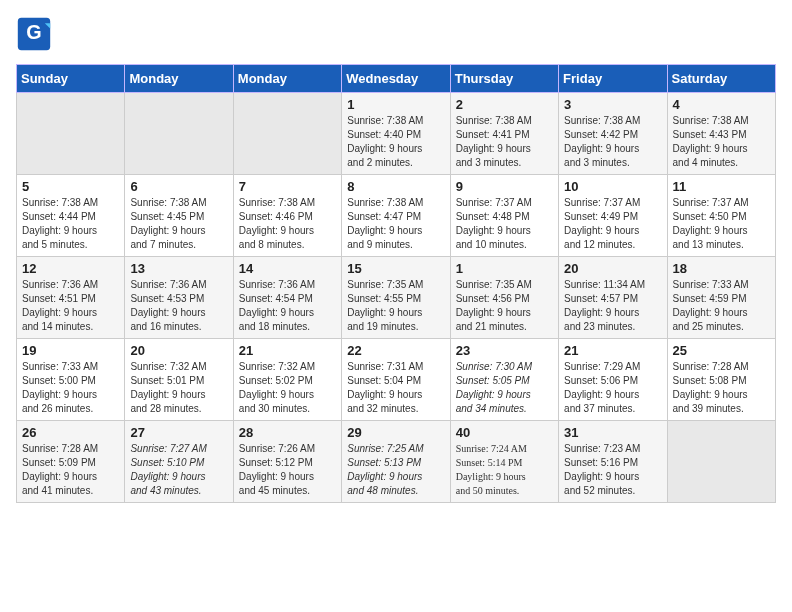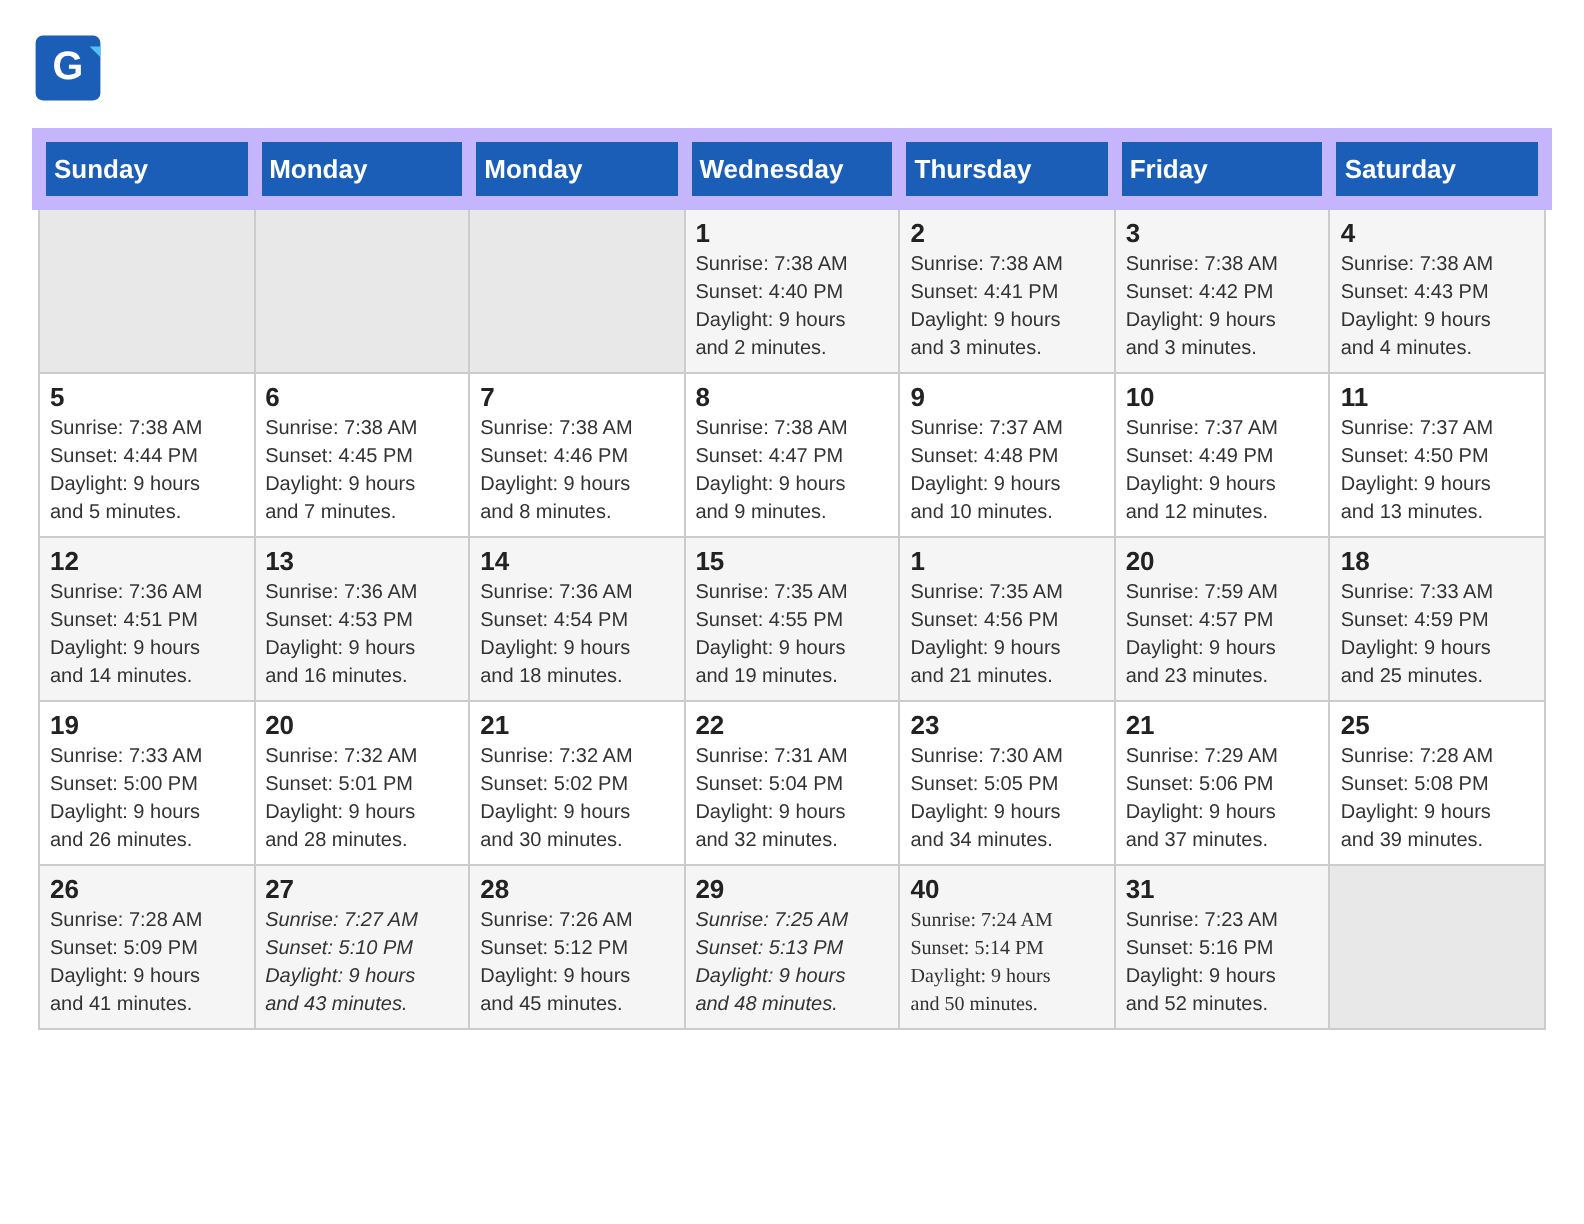--- a/index.html
+++ b/index.html
@@ -52,21 +52,21 @@
       border-collapse: collapse;
       border: 1px solid #bbb;
     }
     .calendar th {
       background: #1a5eb8;
       color: #fff;
       font-size: 13px;
       font-weight: bold;
       padding: 6px 4px;
       text-align: left;
-      border: 7px solid #c4b5fd;
+      border: 1px solid #c4b5fd;
     }
     .calendar td {
       border: 1px solid #ccc;
       vertical-align: top;
       padding: 4px 5px;
       font-size: 10.5px;
       color: #222;
       width: calc(100% / 7);
       min-height: 80px;
       height: 80px;
@@ -243,21 +243,21 @@
         </td>
         <td>
           <span class="day-number">1</span>
           <div class="day-info" style="white-space: pre-line;">Sunrise: 7:35 AM
 Sunset: 4:56 PM
 Daylight: 9 hours
 and 21 minutes.</div>
         </td>
         <td>
           <span class="day-number">20</span>
-          <div class="day-info" style="white-space: pre-line;">Sunrise: 7:59 AM
+          <div class="day-info" style="white-space: pre-line;">Sunrise: 11:34 AM
 Sunset: 4:57 PM
 Daylight: 9 hours
 and 23 minutes.</div>
         </td>
         <td>
           <span class="day-number">18</span>
           <div class="day-info" style="white-space: pre-line;">Sunrise: 7:33 AM
 Sunset: 4:59 PM
 Daylight: 9 hours
 and 25 minutes.</div>
@@ -287,21 +287,21 @@
         </td>
         <td>
           <span class="day-number">22</span>
           <div class="day-info" style="white-space: pre-line;">Sunrise: 7:31 AM
 Sunset: 5:04 PM
 Daylight: 9 hours
 and 32 minutes.</div>
         </td>
         <td>
           <span class="day-number">23</span>
-          <div class="day-info" style="white-space: pre-line;">Sunrise: 7:30 AM
+          <div class="day-info" style="white-space: pre-line; font-style: italic;">Sunrise: 7:30 AM
 Sunset: 5:05 PM
 Daylight: 9 hours
 and 34 minutes.</div>
         </td>
         <td>
           <span class="day-number">21</span>
           <div class="day-info" style="white-space: pre-line;">Sunrise: 7:29 AM
 Sunset: 5:06 PM
 Daylight: 9 hours
 and 37 minutes.</div>

